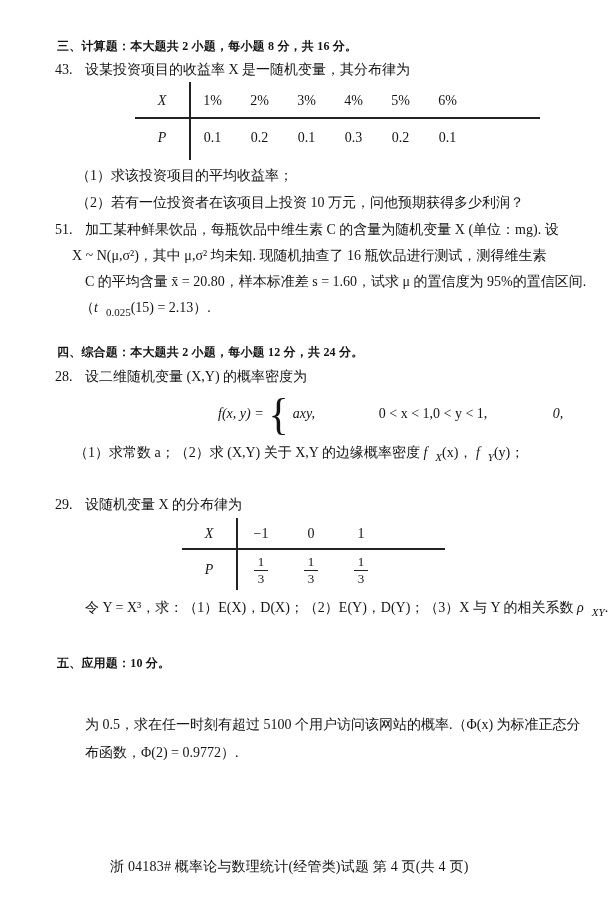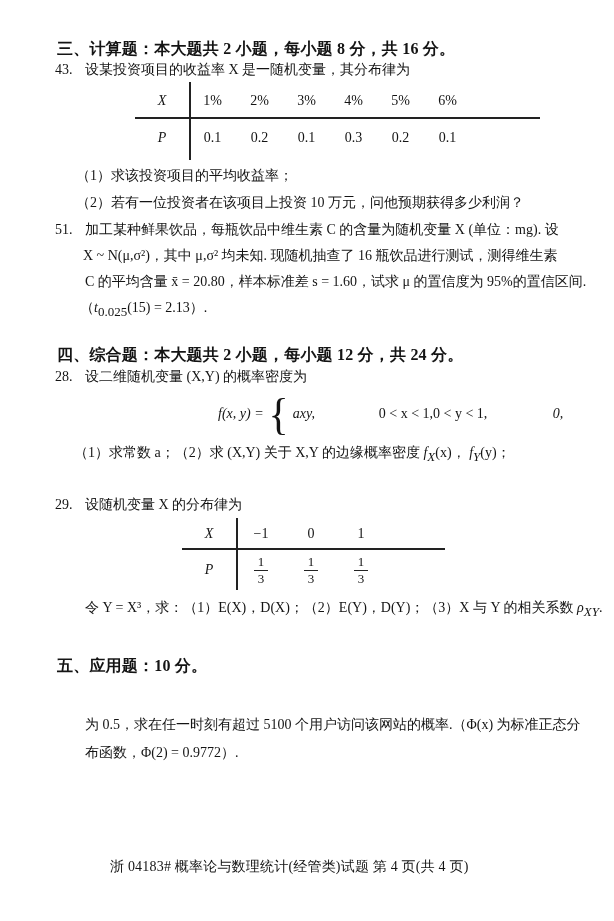--- a/index.html
+++ b/index.html
@@ -11,24 +11,24 @@
   .page {
     position: relative;
     width: 614px;
     height: 921px;
     background: #ffffff;
     overflow: hidden;
     font-size: 14px;
     line-height: 1.3;
   }
   .abs { position: absolute; white-space: nowrap; }
-  .heading { font-weight: bold; font-size: 16px; letter-spacing: 0.2px; }
+  .heading { font-weight: bold; font-size: 12px; letter-spacing: 0.2px; }
   .qline .qnum { display: inline-block; width: 30px; }
   .m { font-style: italic; }
-  sub { font-size: 13px; line-height: 0; }
+  sub { font-size: 11px; line-height: 0; margin-left: 8px; }
 
   
   .dist-table { position: absolute; }
   .dt-row { display: flex; align-items: center; }
   .dt-row1 { border-bottom: 2px solid #222; }
   .dt-label { font-style: italic; text-align: center; }
   .dt-cell { text-align: center; }
   .dt-vline { position: absolute; width: 1.5px; background: #222; }
 
   .t26 { left: 135px; top: 86px; width: 405px; }
@@ -95,21 +95,21 @@
       <span class="dt-cell">0.1</span>
     </div>
   </div>
 
   <div class="abs" style="left:76px; top:167px">（1）求该投资项目的平均收益率；</div>
   <div class="abs" style="left:76px; top:194px">（2）若有一位投资者在该项目上投资 10 万元，问他预期获得多少利润？</div>
 
   <div class="abs qline" style="left:55px; top:221px">
     <span class="qnum">51.</span><span>加工某种鲜果饮品，每瓶饮品中维生素 C 的含量为随机变量 X (单位：mg). 设</span>
   </div>
-  <div class="abs" style="left:83px; top:247px">X ~ N(μ,σ²)，其中 μ,σ² 均未知. 现随机抽查了 16 瓶饮品进行测试，测得维生素</div>
+  <div class="abs" style="left:72px; top:247px">X ~ N(μ,σ²)，其中 μ,σ² 均未知. 现随机抽查了 16 瓶饮品进行测试，测得维生素</div>
   <div class="abs" style="left:85px; top:273px">C 的平均含量 x̄ = 20.80，样本标准差 s = 1.60，试求 μ 的置信度为 95%的置信区间.</div>
   <div class="abs" style="left:80px; top:299px">
     <span>（</span><span class="m">t</span><sub>0.025</sub><span>(15) = 2.13）.</span>
   </div>
 
   <div class="abs heading" style="left:57px; top:345px">四、综合题：本大题共 2 小题，每小题 12 分，共 24 分。</div>
 
   <div class="abs qline" style="left:55px; top:368px">
     <span class="qnum">28.</span><span>设二维随机变量 (X,Y) 的概率密度为</span>
   </div>

